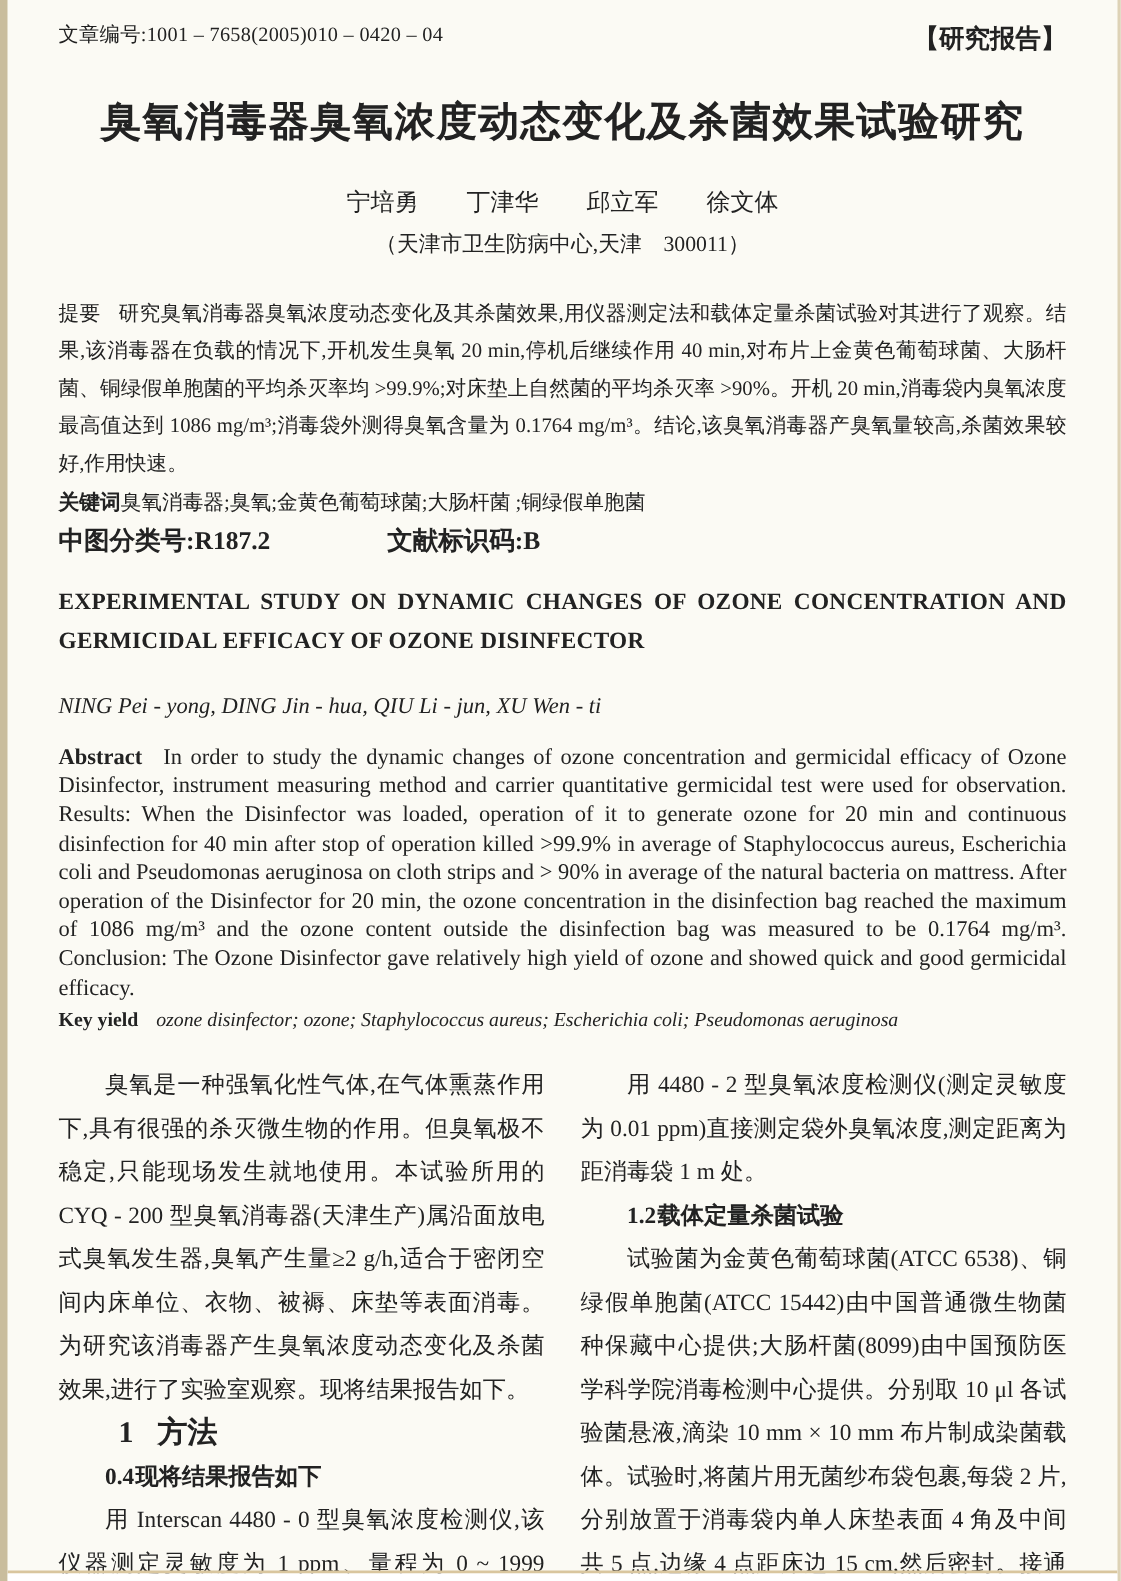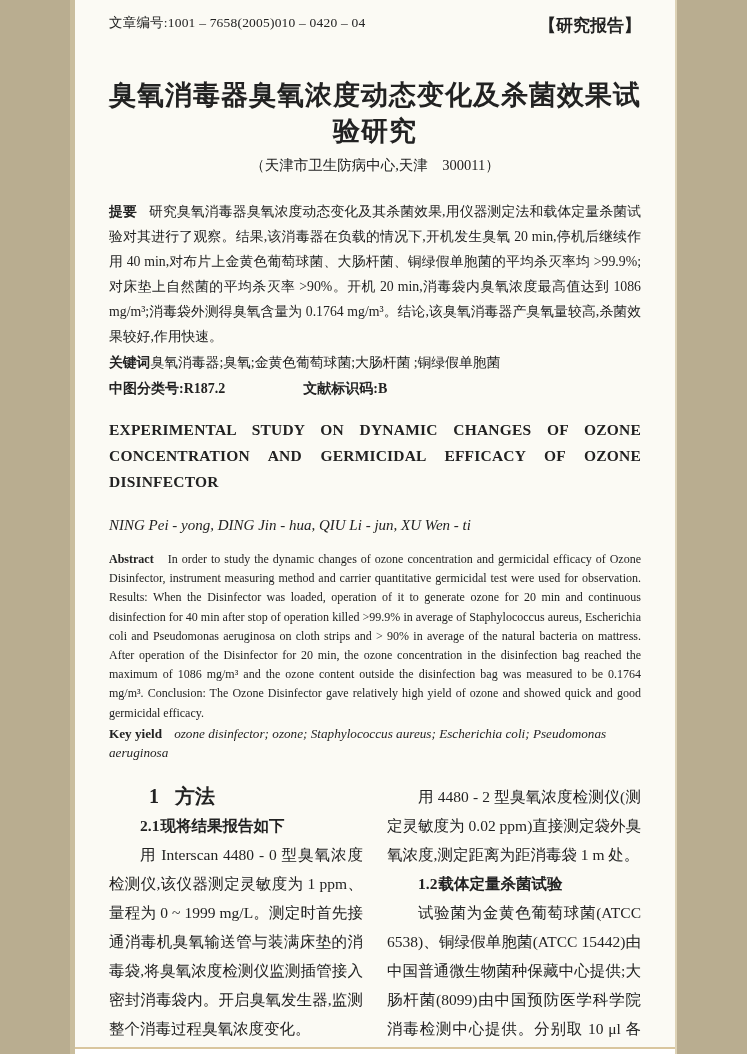--- a/index.html
+++ b/index.html
@@ -3,21 +3,21 @@
 <meta charset="utf-8">
 <style>
   html,body{margin:0;padding:0;}
   body{
     background:#b9ad90;
     font-family:"Liberation Serif","DejaVu Serif",serif;
     color:#222;
   }
   .page{
     position:relative;
-    width:607px;
+    width:747px;
     height:1054px;
     margin:0 auto;
     background:#fbfaf4;
     border-left:5px solid #c9bd9d;
     border-right:2px solid #ddd2b6;
     box-sizing:border-box;
     overflow:hidden;
   }
   .bottom-rule{
     position:absolute;
@@ -43,44 +43,44 @@
     margin-top:4px;
   }
   .article-no{font-size:13.5px;letter-spacing:.2px;}
   .report-badge{font-size:17px;font-weight:bold;text-align:center;}
   
   .cn-title{
     text-align:center;
     font-size:27px;
     font-weight:bold;
     letter-spacing:1px;
-    margin-top:40px;
+    margin-top:26px;
   }
   .authors{
     text-align:center;
     font-size:16px;
     margin-top:26px;
   }
   .authors span{margin:0 14px;}
   .affil{
     text-align:center;
     font-size:14.5px;
     margin-top:7px;
   }
   
   .cn-abstract{
     margin-top:24px;
     font-size:13.8px;
     line-height:25px;
     text-align:justify;
   }
-  .cn-abstract .lbl{font-weight:bold;margin-right:12px;}
+  .cn-abstract .lbl{font-weight:normal;margin-right:12px;}
   .kw-line{font-size:13.8px;line-height:25px;margin-top:1px;}
   .kw-line .lbl{font-weight:bold;}
-  .clc-line{font-size:14px;line-height:25px;margin-top:1px;font-weight:bold;font-family:Liberation Serif, serif;}
+  .clc-line{font-size:17px;line-height:25px;margin-top:1px;font-weight:bold;font-family:Liberation Serif, serif;}
   .clc-line .gap{display:inline-block;width:78px;}
   
   .en-title{
     margin-top:16px;
     font-size:15.5px;
     font-weight:bold;
     line-height:26px;
     text-align:justify;
     letter-spacing:.2px;
   }
@@ -88,21 +88,21 @@
     margin-top:22px;
     font-size:15px;
     font-style:italic;
   }
   .en-affil{
     margin-top:4px;
     font-size:13px;
   }
   .en-abstract{
     margin-top:16px;
-    font-size:12px;
+    font-size:15px;
     line-height:19.2px;
     text-align:justify;
   }
   .en-abstract .lbl{font-weight:bold;font-style:normal;margin-right:14px;}
   .en-kw{
     font-size:13.2px;
     line-height:19.2px;
     margin-top:1px;
   }
   .en-kw .lbl{font-weight:bold;margin-right:12px;}
@@ -140,20 +140,26 @@
 <div class="page">
   <div class="inner">
 
     <div class="hdr">
       <span class="article-no">文章编号:1001 – 7658(2005)010 – 0420 – 04</span>
       <span class="report-badge">【研究报告】</span>
     </div>
 
     <div class="cn-title">臭氧消毒器臭氧浓度动态变化及杀菌效果试验研究</div>
 
+    <div class="authors">
+      <span>宁培勇</span>
+      <span>丁津华</span>
+      <span>邱立军</span>
+      <span>徐文体</span>
+    </div>
 
     <div class="affil">（天津市卫生防病中心,天津　300011）</div>
 
     <div class="cn-abstract">
       <span class="lbl">提要</span><span>研究臭氧消毒器臭氧浓度动态变化及其杀菌效果,用仪器测定法和载体定量杀菌试验对其进行了观察。结果,该消毒器在负载的情况下,开机发生臭氧 20 min,停机后继续作用 40 min,对布片上金黄色葡萄球菌、大肠杆菌、铜绿假单胞菌的平均杀灭率均 &gt;99.9%;对床垫上自然菌的平均杀灭率 &gt;90%。开机 20 min,消毒袋内臭氧浓度最高值达到 1086 mg/m³;消毒袋外测得臭氧含量为 0.1764 mg/m³。结论,该臭氧消毒器产臭氧量较高,杀菌效果较好,作用快速。</span>
     </div>
 
     <div class="kw-line">
       <span class="lbl">关键词</span><span>臭氧消毒器;臭氧;金黄色葡萄球菌;大肠杆菌 ;铜绿假单胞菌</span>
     </div>
@@ -171,31 +177,32 @@
       <span class="lbl">Abstract</span><span>In order to study the dynamic changes of ozone concentration and germicidal efficacy of Ozone Disinfector, instrument measuring method and carrier quantitative germicidal test were used for observation. Results: When the Disinfector was loaded, operation of it to generate ozone for 20 min and continuous disinfection for 40 min after stop of operation killed &gt;99.9% in average of Staphylococcus aureus, Escherichia coli and Pseudomonas aeruginosa on cloth strips and &gt; 90% in average of the natural bacteria on mattress. After operation of the Disinfector for 20 min, the ozone concentration in the disinfection bag reached the maximum of 1086 mg/m³ and the ozone content outside the disinfection bag was measured to be 0.1764 mg/m³. Conclusion: The Ozone Disinfector gave relatively high yield of ozone and showed quick and good germicidal efficacy.</span>
     </div>
 
     <div class="en-kw">
       <span class="lbl">Key yield</span><span class="it">ozone disinfector; ozone; Staphylococcus aureus; Escherichia coli; Pseudomonas aeruginosa</span>
     </div>
 
     <div class="columns">
 
       <div class="col">
+        <p>臭氧是一种强氧化性气体,在气体熏蒸作用下,具有很强的杀灭微生物的作用。但臭氧极不稳定,只能现场发生就地使用。本试验所用的 CYQ - 200 型臭氧消毒器(天津生产)属沿面放电式臭氧发生器,臭氧产生量≥2 g/h,适合于密闭空间内床单位、衣物、被褥、床垫等表面消毒。为研究该消毒器产生臭氧浓度动态变化及杀菌效果,进行了实验室观察。现将结果报告如下。</p>
         <p class="h1">
           <span class="num">1</span><span>方法</span>
         </p>
         <p class="h2">
-          <span class="num">2.1</span><span>现将结果报告如下</span>
+          <span class="num">0.4</span><span>现将结果报告如下</span>
         </p>
         <p>用 Interscan 4480 - 0 型臭氧浓度检测仪,该仪器测定灵敏度为 1 ppm、量程为 0 ~ 1999 mg/L。测定时首先接通消毒机臭氧输送管与装满床垫的消毒袋,将臭氧浓度检测仪监测插管接入密封消毒袋内。开启臭氧发生器,监测整个消毒过程臭氧浓度变化。</p>
       </div>
 
       <div class="col">
-        <p>用 4480 - 2 型臭氧浓度检测仪(测定灵敏度为 0.02 ppm)直接测定袋外臭氧浓度,测定距离为距消毒袋 1 m 处。</p>
+        <p>用 4480 - 2 型臭氧浓度检测仪(测定灵敏度为 0.01 ppm)直接测定袋外臭氧浓度,测定距离为距消毒袋 1 m 处。</p>
         <p class="h2">
           <span class="num">1.2</span><span>载体定量杀菌试验</span>
         </p>
         <p>试验菌为金黄色葡萄球菌(ATCC 6538)、铜绿假单胞菌(ATCC 15442)由中国普通微生物菌种保藏中心提供;大肠杆菌(8099)由中国预防医学科学院消毒检测中心提供。分别取 10 μl 各试验菌悬液,滴染 10 mm × 10 mm 布片制成染菌载体。试验时,将菌片用无菌纱布袋包裹,每袋 2 片,分别放置于消毒袋内单人床垫表面 4 角及中间共 5 点,边缘 4 点距床边 15 cm,然后密封。接通消毒机臭氧输送管,开启臭氧发生器,消毒机发生臭氧不同时间后停机,继续维持作用 40 min。试验环境温度为 25℃,相对湿度为 50% ~ 55%。试验结束后,取出菌片,连同不经处理的阳性对照菌片分别投入含回收液试</p>
       </div>
 
     </div>
   </div>
 
   <div class="bottom-rule"></div>

